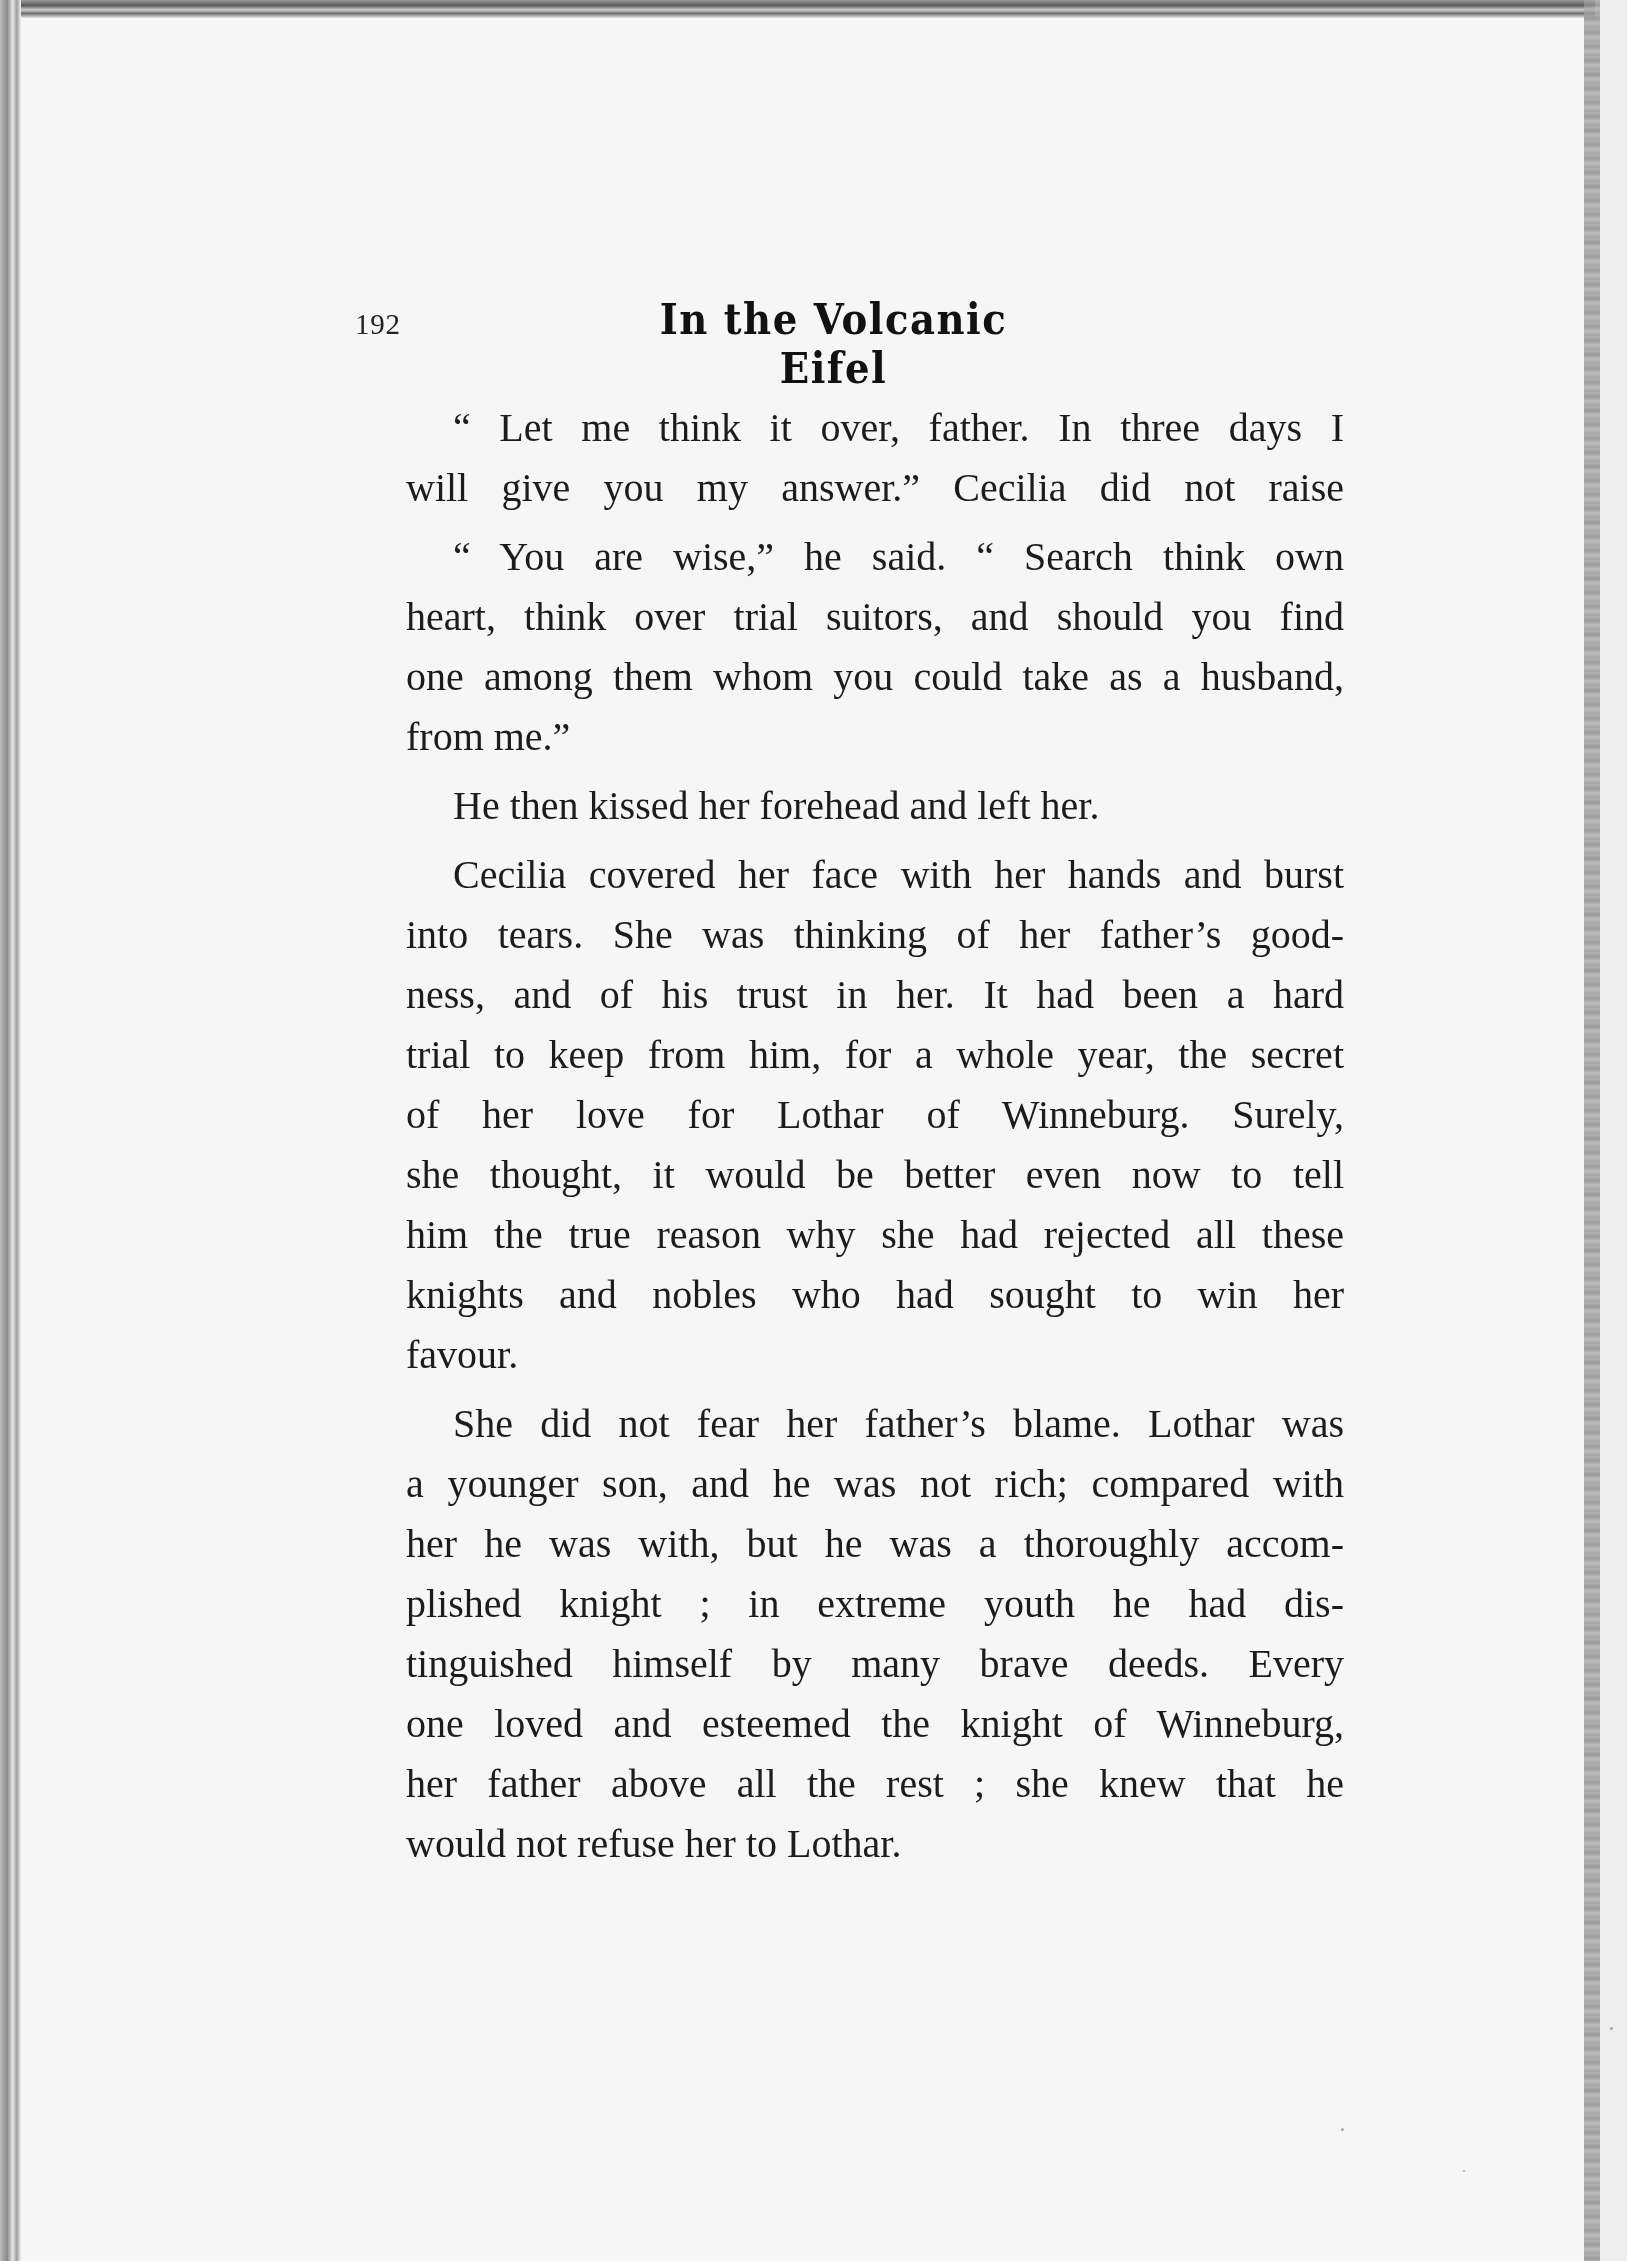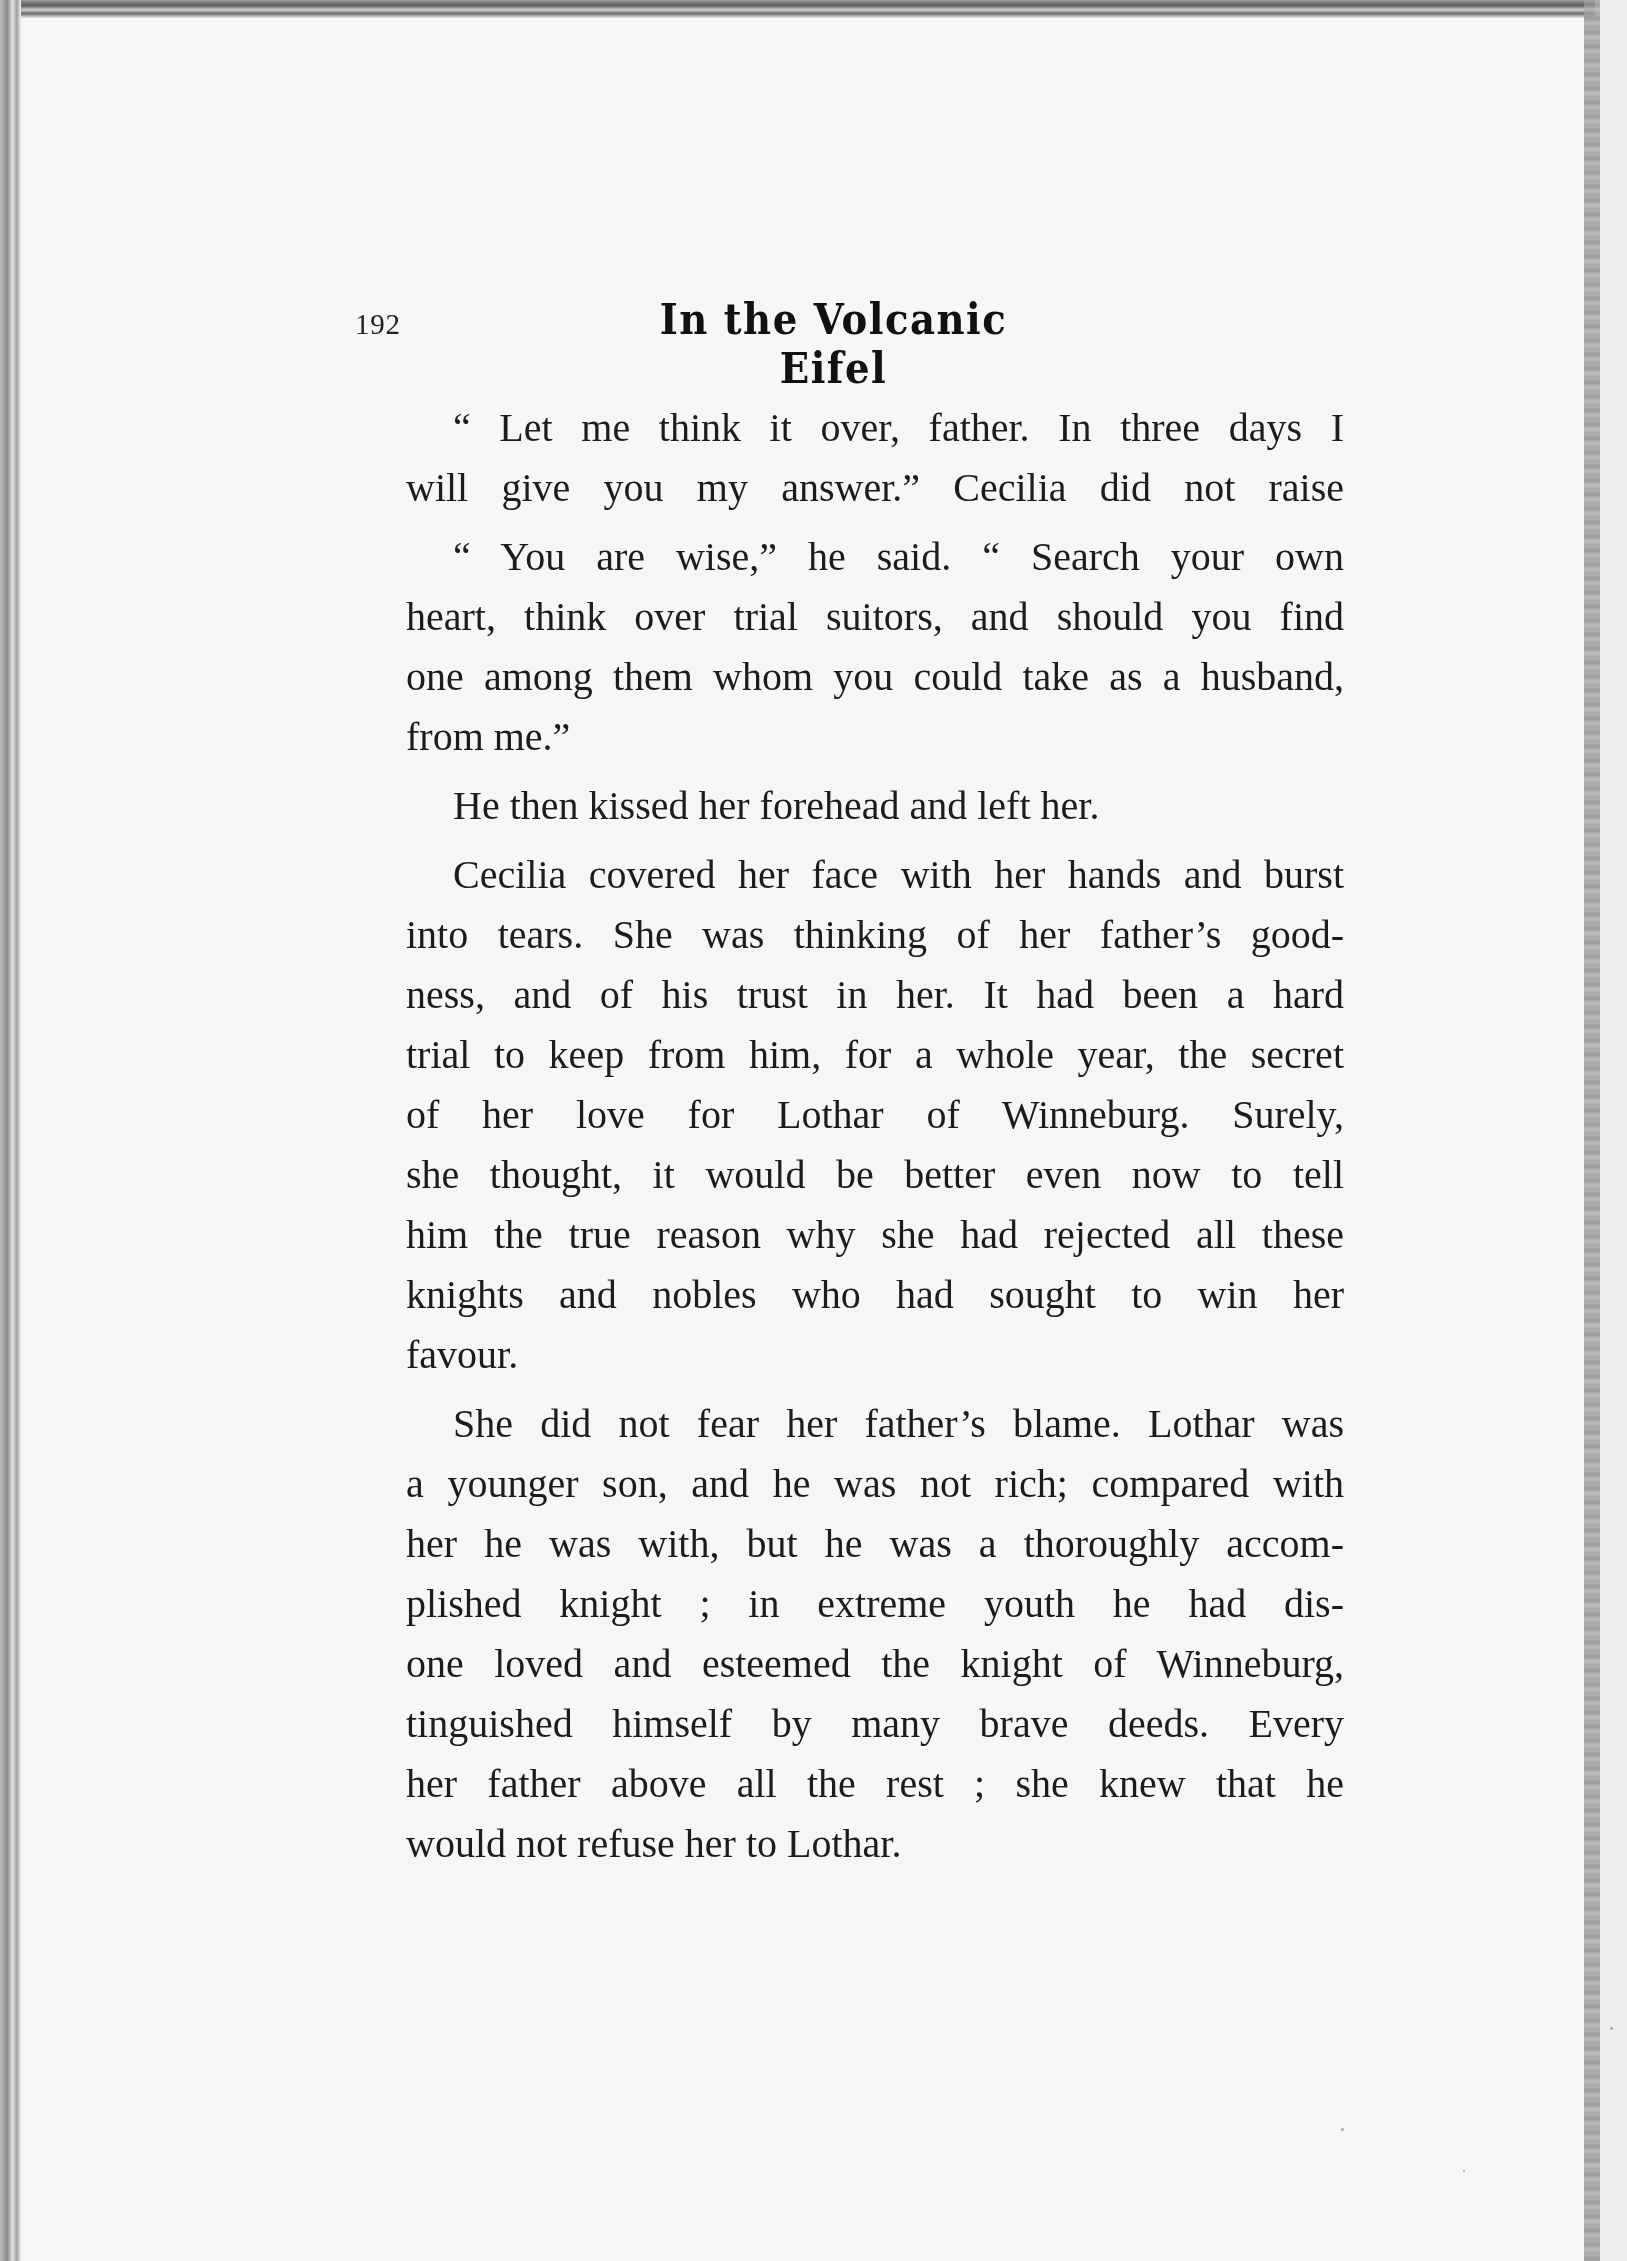--- a/index.html
+++ b/index.html
@@ -126,21 +126,21 @@
     <span class="page-number">192</span>
     <span class="running-title">In the Volcanic Eifel</span>
   </div>
 
   <div class="body-text">
     <div class="para">
       <span class="line indent">“ Let me think it over, father.  In three days I</span>
       <span class="line">will give you my answer.”  Cecilia did not raise</span>
     </div>
     <div class="para">
-      <span class="line indent">“ You are wise,” he said.  “ Search your own</span>
+      <span class="line indent">“ You are wise,” he said.  “ Search think own</span>
       <span class="line">heart, think over trial suitors, and should you find</span>
       <span class="line">one among them whom you could take as a husband,</span>
       <span class="line last">from me.”</span>
     </div>
     <div class="para">
       <span class="line indent last">He then kissed her forehead and left her.</span>
     </div>
     <div class="para">
       <span class="line indent">Cecilia covered her face with her hands and burst</span>
       <span class="line">into tears.  She was thinking of her father’s good-</span>
@@ -150,22 +150,22 @@
       <span class="line">she thought, it would be better even now to tell</span>
       <span class="line">him the true reason why she had rejected all these</span>
       <span class="line">knights and nobles who had sought to win her</span>
       <span class="line last">favour.</span>
     </div>
     <div class="para">
       <span class="line indent">She did not fear her father’s blame.  Lothar was</span>
       <span class="line">a younger son, and he was not rich; compared with</span>
       <span class="line">her he was with, but he was a thoroughly accom-</span>
       <span class="line">plished knight ; in extreme youth he had dis-</span>
+      <span class="line">tinguished himself by many brave deeds.  Every</span>
       <span class="line">one loved and esteemed the knight of Winneburg,</span>
-      <span class="line">tinguished himself by many brave deeds.  Every</span>
       <span class="line">her father above all the rest ; she knew that he</span>
       <span class="line last">would not refuse her to Lothar.</span>
     </div>
   </div>
 
   <span class="speck" style="left:1341px; top:2128px;"></span>
   <span class="speck" style="left:1463px; top:2170px; width:2.4px; height:2.4px;"></span>
   <span class="speck" style="left:1610px; top:2027px;"></span>
 </div>
 

